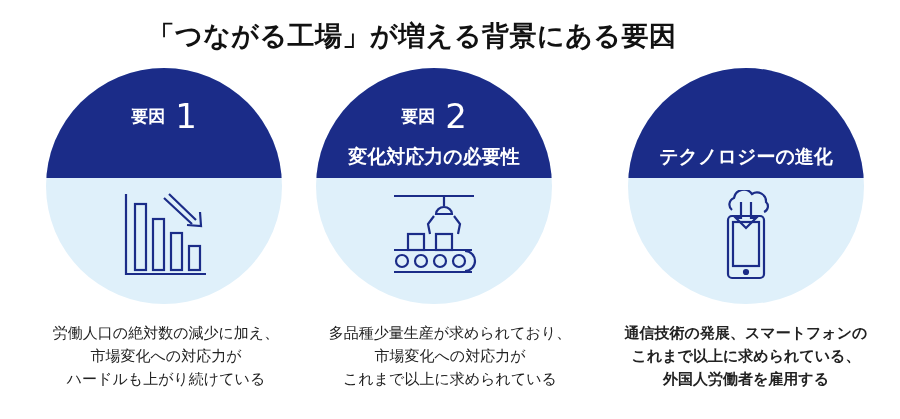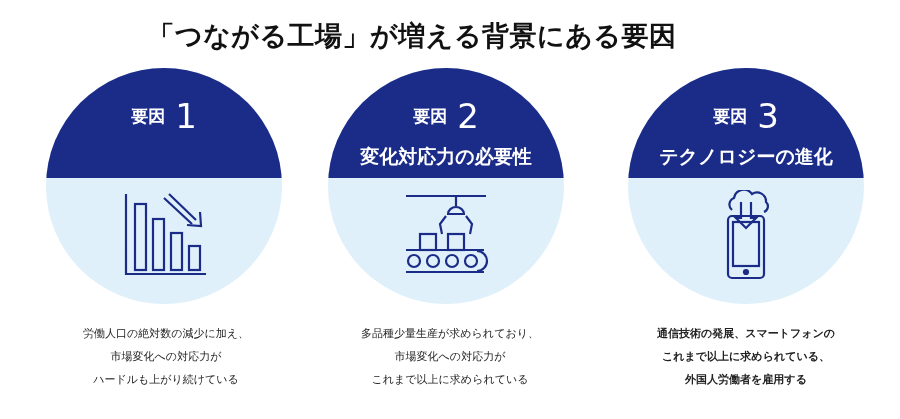--- a/index.html
+++ b/index.html
@@ -9,21 +9,21 @@
            font-size: 27px; font-weight: bold; letter-spacing: 0.5px; color: #111; }
   .circle { position: absolute; top: 68px; width: 236px; height: 236px; border-radius: 50%;
             overflow: hidden; background: #dff0fa; }
   .circle .band { position: absolute; left: 0; top: 0; width: 100%; height: 110px; background: #1b2c88; }
   .circle .label { position: absolute; top: 28px; left: 0; width: 100%; text-align: center; color: #fff; }
   .circle .label .kw { font-size: 17px; font-weight: bold; vertical-align: 6px; margin-right: 10px; }
   .circle .label .num { font-size: 34px; font-weight: normal; }
   .circle .heading { position: absolute; top: 76px; left: 0; width: 100%; text-align: center;
                      color: #fff; font-size: 19px; font-weight: bold; }
   .circle .icon { position: absolute; left: 68px; top: 122px; width: 100px; height: 90px; }
-  .desc { position: absolute; top: 322px; width: 300px; text-align: center; font-size: 11px;
+  .desc { position: absolute; top: 322px; width: 300px; text-align: center; font-size: 15px;
           line-height: 23px; color: #222; }
 </style>
 </head>
 <body>
 
 <div class="title">「つながる工場」が増える背景にある要因</div>
 
 <div class="circle" style="left:46px;">
   <div class="band"></div>
   <div class="label">
@@ -35,21 +35,21 @@
       <rect x="21" y="14" width="11" height="66"></rect>
       <rect x="39" y="29" width="11" height="51"></rect>
       <rect x="57" y="43" width="11" height="37"></rect>
       <rect x="75" y="56" width="11" height="24"></rect>
       <path d="M50,8 L78,34 M55,4 L82,30"></path>
       <path d="M73,35 L87,36 L86,22"></path>
     </g>
   </svg>
 </div>
 
-<div class="circle" style="left:328px;">
+<div class="circle" style="left:316px;">
   <div class="band"></div>
   <div class="label">
     <span class="kw">要因</span><span class="num">2</span>
   </div>
   <div class="heading">変化対応力の必要性</div>
   <svg class="icon" viewBox="0 0 100 90">
     <g fill="none" stroke="#1b2c88" stroke-width="2.2">
       <line x1="10" y1="6" x2="90" y2="6"></line>
       <line x1="60" y1="6" x2="60" y2="16"></line>
       <path d="M52,24 a8,7 0 0 1 16,0 z"></path>
@@ -63,23 +63,20 @@
       <circle cx="37" cy="71" r="6"></circle>
       <circle cx="56" cy="71" r="6"></circle>
       <circle cx="75" cy="71" r="6"></circle>
       <path d="M81,61 a10,10 0 0 1 0,20"></path>
     </g>
   </svg>
 </div>
 
 <div class="circle" style="left:628px;">
   <div class="band"></div>
-  <div class="label">
-    <span class="kw">要因</span><span class="num">3</span>
-  </div>
   <div class="heading">テクノロジーの進化</div>
   <svg class="icon" viewBox="0 0 100 90">
     <g fill="none" stroke="#1b2c88" stroke-width="2.2">
       <path d="M36,20 a7,7 0 0 1 2,-12 a10,10 0 0 1 18,-4 a9,9 0 0 1 14,8 a6,6 0 0 1 -2,10"></path>
       <path d="M45,12 L45,28 L40,28 L50,38 L60,28 L55,28 L55,12"></path>
       <rect x="32" y="26" width="36" height="62" rx="4"></rect>
       <rect x="37" y="32" width="26" height="44"></rect>
       <circle cx="50" cy="82" r="2" fill="#1b2c88"></circle>
     </g>
   </svg>

